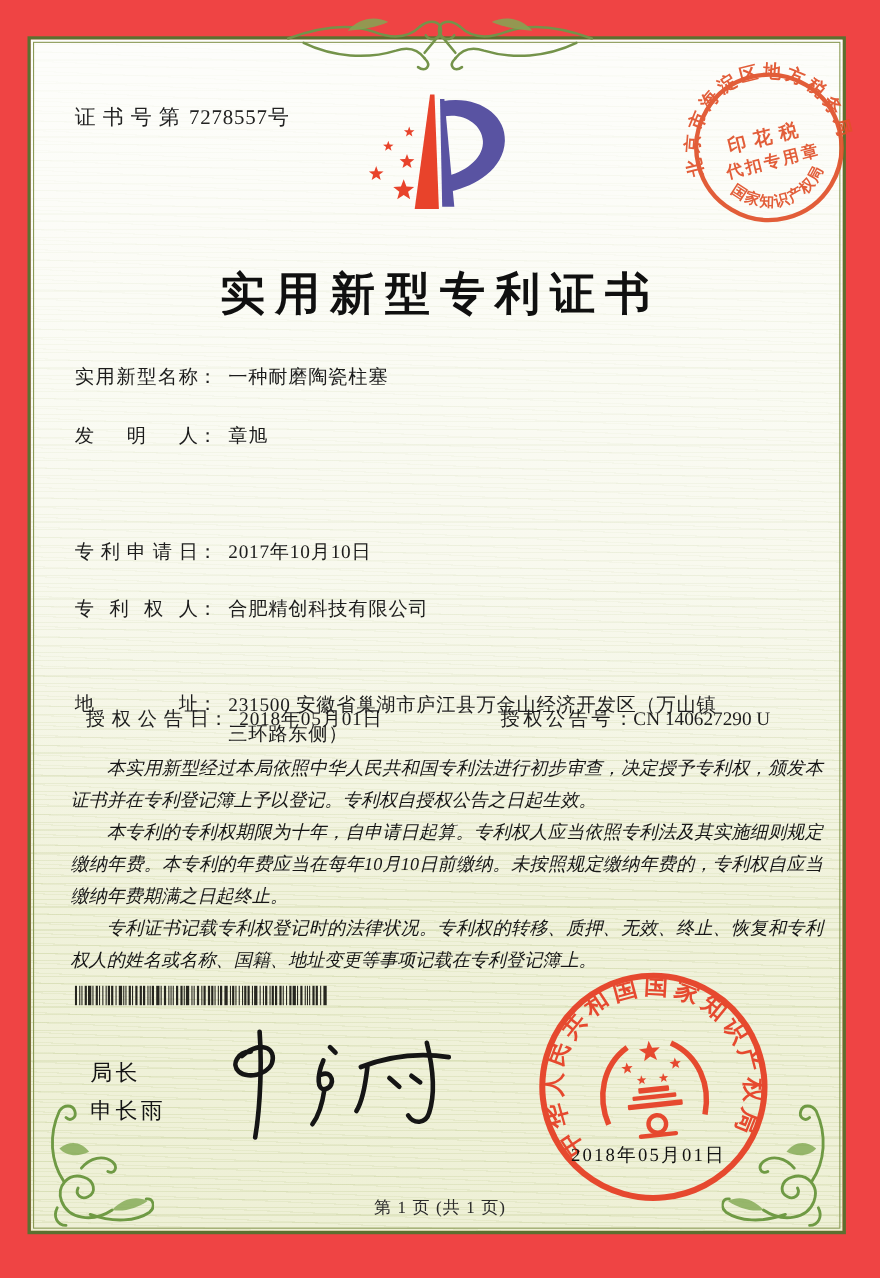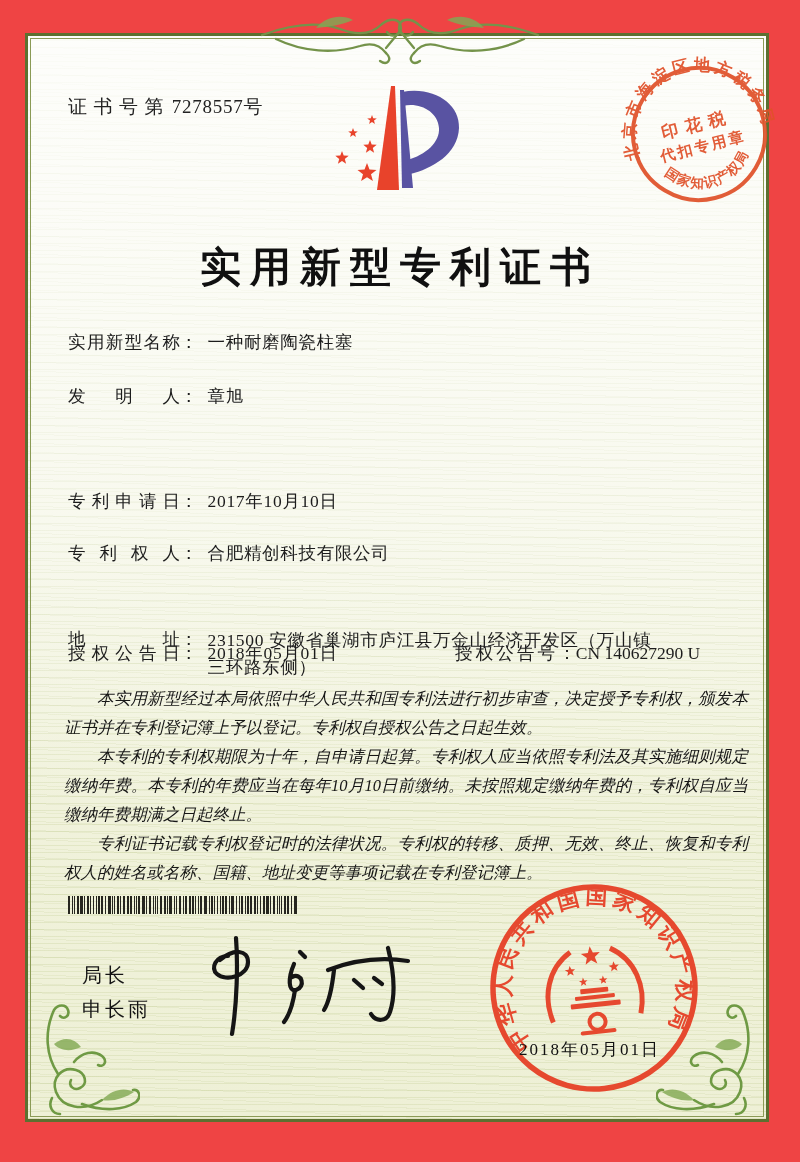--- a/index.html
+++ b/index.html
@@ -146,21 +146,21 @@
   </div>
   <div class="abs frow" style="top:489px;">
     <span class="flabel">专利申请日</span><span class="fcolon">：</span><span class="fvalue">2017年10月10日</span>
   </div>
   <div class="abs frow" style="top:541px;">
     <span class="flabel">专利权人</span><span class="fcolon">：</span><span class="fvalue">合肥精创科技有限公司</span>
   </div>
   <div class="abs frow" style="top:589px;margin-top:38px;">
     <span class="flabel">地址</span><span class="fcolon">：</span><span class="fvalue wrap">231500 安徽省巢湖市庐江县万金山经济开发区（万山镇三环路东侧）</span>
   </div>
-  <div class="abs frow" style="top:641px;">
+  <div class="abs frow" style="top:641px;margin-left:10px;">
     <span class="flabel">授权公告日</span><span class="fcolon">：</span><span class="fvalue">2018年05月01日</span>
   </div>
   <div class="abs grant-no">
     <span class="gl">授权公告号</span><span>：</span><span>CN 140627290 U</span>
   </div>
 
   <div class="abs bodytext">
     <p>本实用新型经过本局依照中华人民共和国专利法进行初步审查，决定授予专利权，颁发本证书并在专利登记簿上予以登记。专利权自授权公告之日起生效。</p>
     <p>本专利的专利权期限为十年，自申请日起算。专利权人应当依照专利法及其实施细则规定缴纳年费。本专利的年费应当在每年10月10日前缴纳。未按照规定缴纳年费的，专利权自应当缴纳年费期满之日起终止。</p>
     <p>专利证书记载专利权登记时的法律状况。专利权的转移、质押、无效、终止、恢复和专利权人的姓名或名称、国籍、地址变更等事项记载在专利登记簿上。</p>
@@ -302,14 +302,15 @@
       <path d="M 78,98 C 60,110 38,106 32,90 C 27,76 38,64 52,68 C 62,71 64,82 56,86 C 50,89 44,84 47,78"></path>
       <path d="M 34,72 C 22,54 20,30 30,8 C 34,2 42,2 44,8 C 46,14 40,18 36,14"></path>
       <path class="leaf" d="M 30,42 C 40,34 50,36 57,45 C 47,50 36,49 30,42 Z"></path>
       <path d="M 50,60 C 58,50 70,48 78,54 C 84,59 80,66 74,63"></path>
       <path d="M 58,102 C 80,110 100,108 112,100 C 118,95 115,87 109,88"></path>
       <path class="leaf" d="M 78,98 C 88,87 101,85 110,90 C 101,96 89,100 78,98 Z"></path>
       <path d="M 28,96 C 24,104 28,112 36,112"></path>
     </g>
   </svg>
 
+  <div class="abs footer">第 1 页 (共 1 页)</div>
 
 </div>
 
 </body></html>

